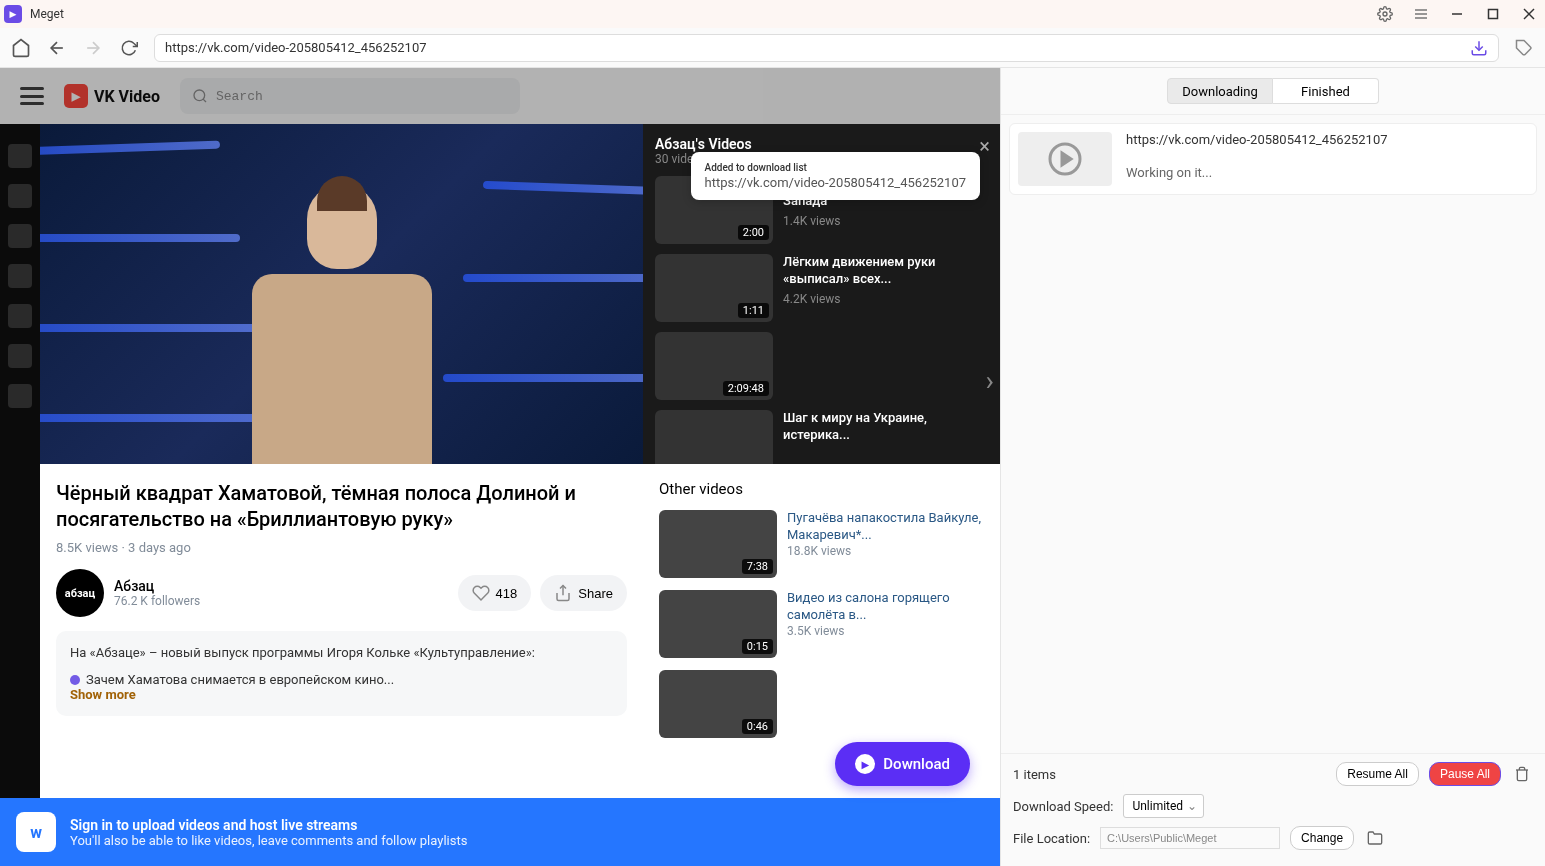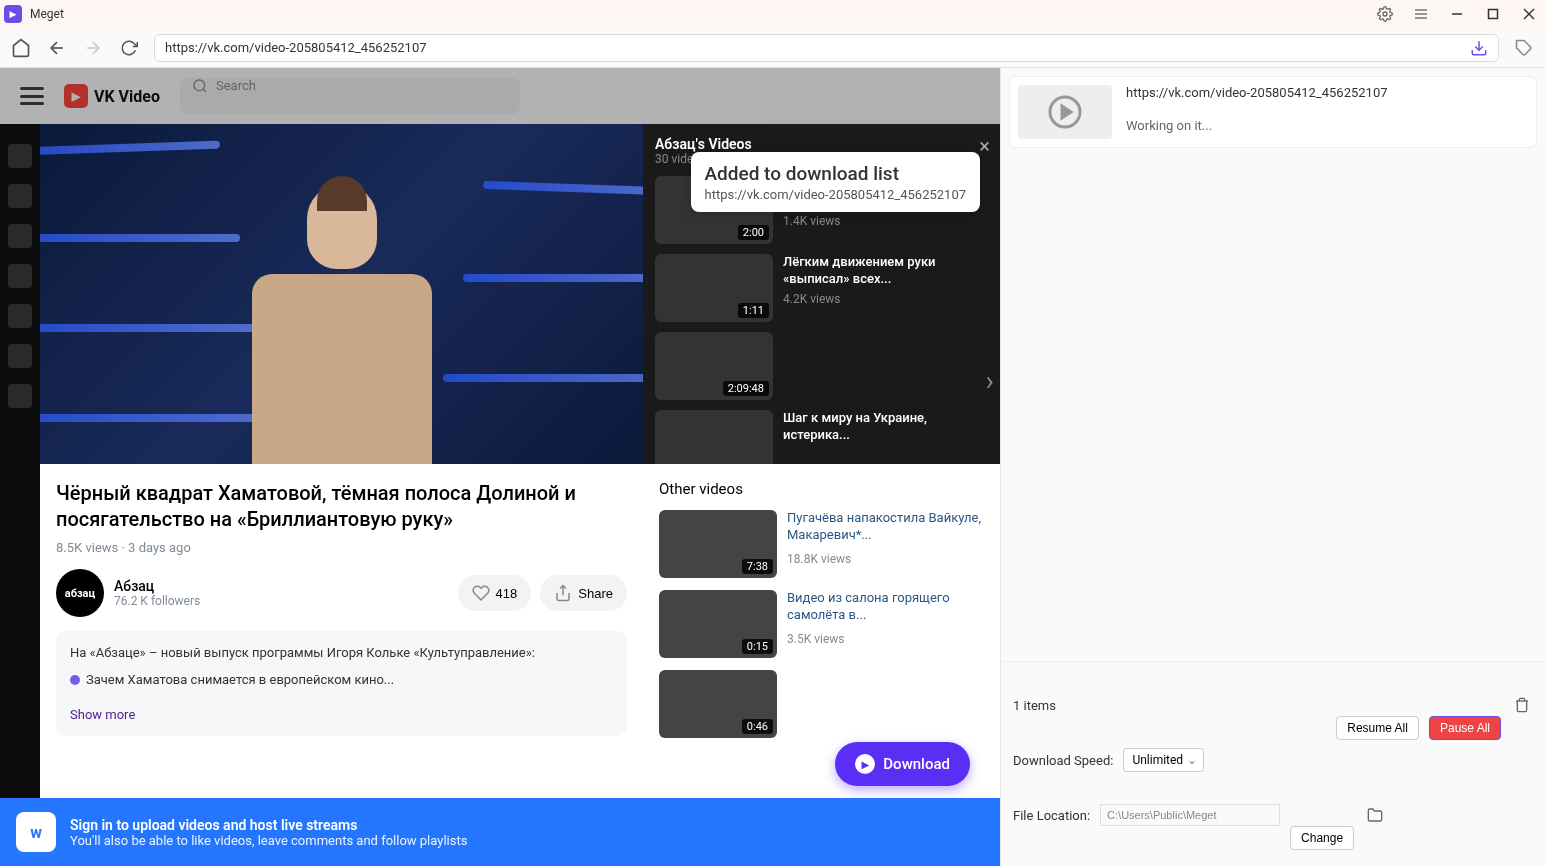--- a/index.html
+++ b/index.html
@@ -29,25 +29,25 @@
 
 .browser-viewport { flex: 1; position: relative; background: #222; overflow: hidden; }
 .vk-overlay { position: absolute; top: 0; left: 0; right: 0; bottom: 0; }
 
 
 .vk-header { height: 56px; background: #fff; display: flex; align-items: center; padding: 0 20px; gap: 20px; opacity: 0.65; }
 .vk-hamburger { width: 24px; height: 18px; display: flex; flex-direction: column; justify-content: space-between; }
 .vk-hamburger span { height: 3px; background: #333; border-radius: 2px; }
 .vk-logo { display: flex; align-items: center; gap: 6px; font-weight: bold; font-size: 16px; }
 .vk-logo .icon { width: 24px; height: 24px; background: #ff3b30; border-radius: 5px; display: flex; align-items: center; justify-content: center; color: white; font-size: 11px; }
-.vk-search { flex: 0 0 340px; height: 36px; background: #f2f3f5; border-radius: 8px; display: flex; padding: 0 12px; color: #888; gap: 8px; }
+.vk-search { flex: 0 0 340px; height: 36px; background: #f2f3f5; border-radius: 8px; display: flex; align-items: center; padding: 0 12px; color: #888; gap: 8px; font-family: Liberation Mono, monospace; }
 
 
 .toast { position: absolute; top: 84px; right: 20px; background: white; border-radius: 8px; padding: 10px 14px; box-shadow: 0 2px 10px rgba(0,0,0,0.2); z-index: 10; }
-.toast .t-title { font-size: 19px; font-weight: 500; color: #333; margin-bottom: 2px; }
+.toast .t-title { font-size: 10px; font-weight: 500; color: #333; margin-bottom: 2px; }
 .toast .t-url { font-size: 13px; color: #555; }
 
 
 .dark-wrap { position: absolute; top: 56px; left: 0; right: 0; bottom: 0; background: rgba(0,0,0,0.65); display: flex; }
 .left-rail { width: 40px; background: transparent; display: flex; flex-direction: column; gap: 16px; padding-top: 20px; align-items: center; }
 .left-rail .rail-icon { width: 24px; height: 24px; background: #4a4a4a; border-radius: 4px; opacity: 0.5; }
 
 .content-col { flex: 1; display: flex; flex-direction: column; }
 
 
@@ -79,29 +79,29 @@
 .video-stats { font-size: 13px; color: #818c99; margin-bottom: 14px; }
 .channel-row { display: flex; align-items: center; gap: 10px; margin-bottom: 14px; }
 .channel-avatar { width: 48px; height: 48px; border-radius: 50%; background: #000; display: flex; align-items: center; justify-content: center; color: white; font-size: 11px; font-weight: bold; }
 .channel-name { font-size: 14px; font-weight: 500; }
 .channel-sub { font-size: 12px; color: #818c99; }
 .channel-actions { margin-left: auto; display: flex; gap: 9px; }
 .pill-btn { height: 36px; padding: 0 14px; border-radius: 18px; border: none; background: #f2f3f5; display: flex; align-items: center; gap: 6px; font-size: 13px; cursor: pointer; }
 .desc-box { background: #f6f7f8; border-radius: 10px; padding: 14px; font-size: 13px; color: #333; }
 .desc-box .line2 { display: flex; align-items: center; gap: 6px; margin-top: 12px; }
 .desc-box .dot { width: 10px; height: 10px; background: #735ce6; border-radius: 50%; }
-.show-more { color: #4c1d95; font-size: 13px; margin-top: 20px; cursor: pointer; }
+.show-more { color: #a16207; font-size: 13px; margin-top: 0; cursor: pointer; font-weight: bold; }
 
 .other-videos { flex: 1; padding: 16px; background: white; }
 .other-title { font-size: 15px; margin-bottom: 12px; }
 .ov-item { display: flex; gap: 10px; margin-bottom: 12px; }
 .ov-thumb { width: 118px; height: 68px; background: #444; border-radius: 6px; position: relative; flex-shrink: 0; }
 .ov-thumb .dur { position: absolute; bottom: 4px; right: 4px; background: rgba(0,0,0,0.8); color: white; font-size: 11px; padding: 1px 5px; border-radius: 3px; }
 .ov-info .ov-t { font-size: 13px; color: #2a5885; line-height: 1.3; display: -webkit-box; -webkit-line-clamp: 2; -webkit-box-orient: vertical; overflow: hidden; }
-.ov-info .ov-v { font-size: 12px; color: #818c99; margin-top: 8px; }
+.ov-info .ov-v { font-size: 12px; color: #818c99; margin-top: 0; }
 
 
 .signin-bar { position: absolute; bottom: 0; left: 0; right: 0; height: 68px; background: #2576ff; display: flex; align-items: center; padding: 0 16px; color: white; gap: 14px; }
 .signin-bar .vk-badge { width: 40px; height: 40px; background: white; border-radius: 8px; display: flex; align-items: center; justify-content: center; color: #2576ff; font-weight: bold; font-size: 16px; }
 .signin-text .s1 { font-size: 14px; font-weight: 600; }
 .signin-text .s2 { font-size: 13px; opacity: 0.9; }
 
 
 .download-fab { position: absolute; bottom: 80px; right: 30px; height: 44px; padding: 0 20px; background: #5b2ef5; color: white; border-radius: 22px; display: flex; align-items: center; gap: 8px; font-size: 15px; font-weight: 500; cursor: pointer; box-shadow: 0 4px 12px rgba(91,46,245,0.4); }
 .download-fab .fab-icon { width: 20px; height: 20px; background: white; border-radius: 50%; display: flex; align-items: center; justify-content: center; color: #5b2ef5; font-size: 10px; }
@@ -121,21 +121,21 @@
 .dl-item-thumb { width: 94px; height: 54px; background: #eee; border-radius: 4px; display: flex; align-items: center; justify-content: center; }
 .dl-item-thumb svg { width: 36px; height: 36px; }
 .dl-item-info { flex: 1; }
 .dl-item-url { font-size: 13px; color: #333; margin-bottom: 18px; }
 .dl-item-status { font-size: 13px; color: #666; }
 
 .dl-footer { border-top: 1px solid #eee; padding: 8px 12px; }
 .dl-footer-row { display: flex; align-items: center; gap: 10px; margin-bottom: 8px; font-size: 13px; }
 .dl-footer-row .label { color: #333; }
 .dl-footer-row .spacer { flex: 1; }
-.small-btn { height: 24px; padding: 0 10px; border: 1px solid #ccc; background: white; border-radius: 4px; font-size: 12px; cursor: pointer; margin-top: 46px; }
+.small-btn { height: 24px; padding: 0 10px; border: 1px solid #ccc; background: white; border-radius: 10px; font-size: 12px; cursor: pointer; }
 .small-btn.primary { background: #ef4444; color: white; border-color: #6b4ce6; }
 .select-box { height: 24px; border: 1px solid #ccc; background: white; padding: 0 20px 0 8px; font-size: 12px; border-radius: 3px; display: flex; align-items: center; position: relative; min-width: 80px; }
 .select-box::after { content: "⌄"; position: absolute; right: 6px; color: #888; }
 .path-input { flex: 0 0 180px; height: 22px; border: 1px solid #ddd; padding: 0 6px; font-size: 11px; color: #888; background: #fafafa; }
 .icon-btn { width: 22px; height: 22px; display: flex; align-items: center; justify-content: center; cursor: pointer; color: #666; }
 </style>
 </head>
 <body>
 
 <div class="app">
@@ -396,20 +396,24 @@
         </div>
 
         <div class="download-fab">
           <div class="fab-icon">▶</div>
           <span>Download</span>
         </div>
       </div>
     </div>
 
     <div class="downloads-panel">
+      <div class="dl-tabs">
+        <div class="dl-tab active">Downloading</div>
+        <div class="dl-tab">Finished</div>
+      </div>
       <div class="dl-list">
         <div class="dl-item">
           <div class="dl-item-thumb">
             <svg viewBox="0 0 24 24" fill="none" stroke="#999" stroke-width="2">
                 <circle cx="12" cy="12" r="10"></circle>
                 <polygon points="10 8 16 12 10 16 10 8" fill="#999"></polygon>
               </svg>
           </div>
           <div class="dl-item-info">
             <div class="dl-item-url">https://vk.com/video-205805412_456252107</div>

